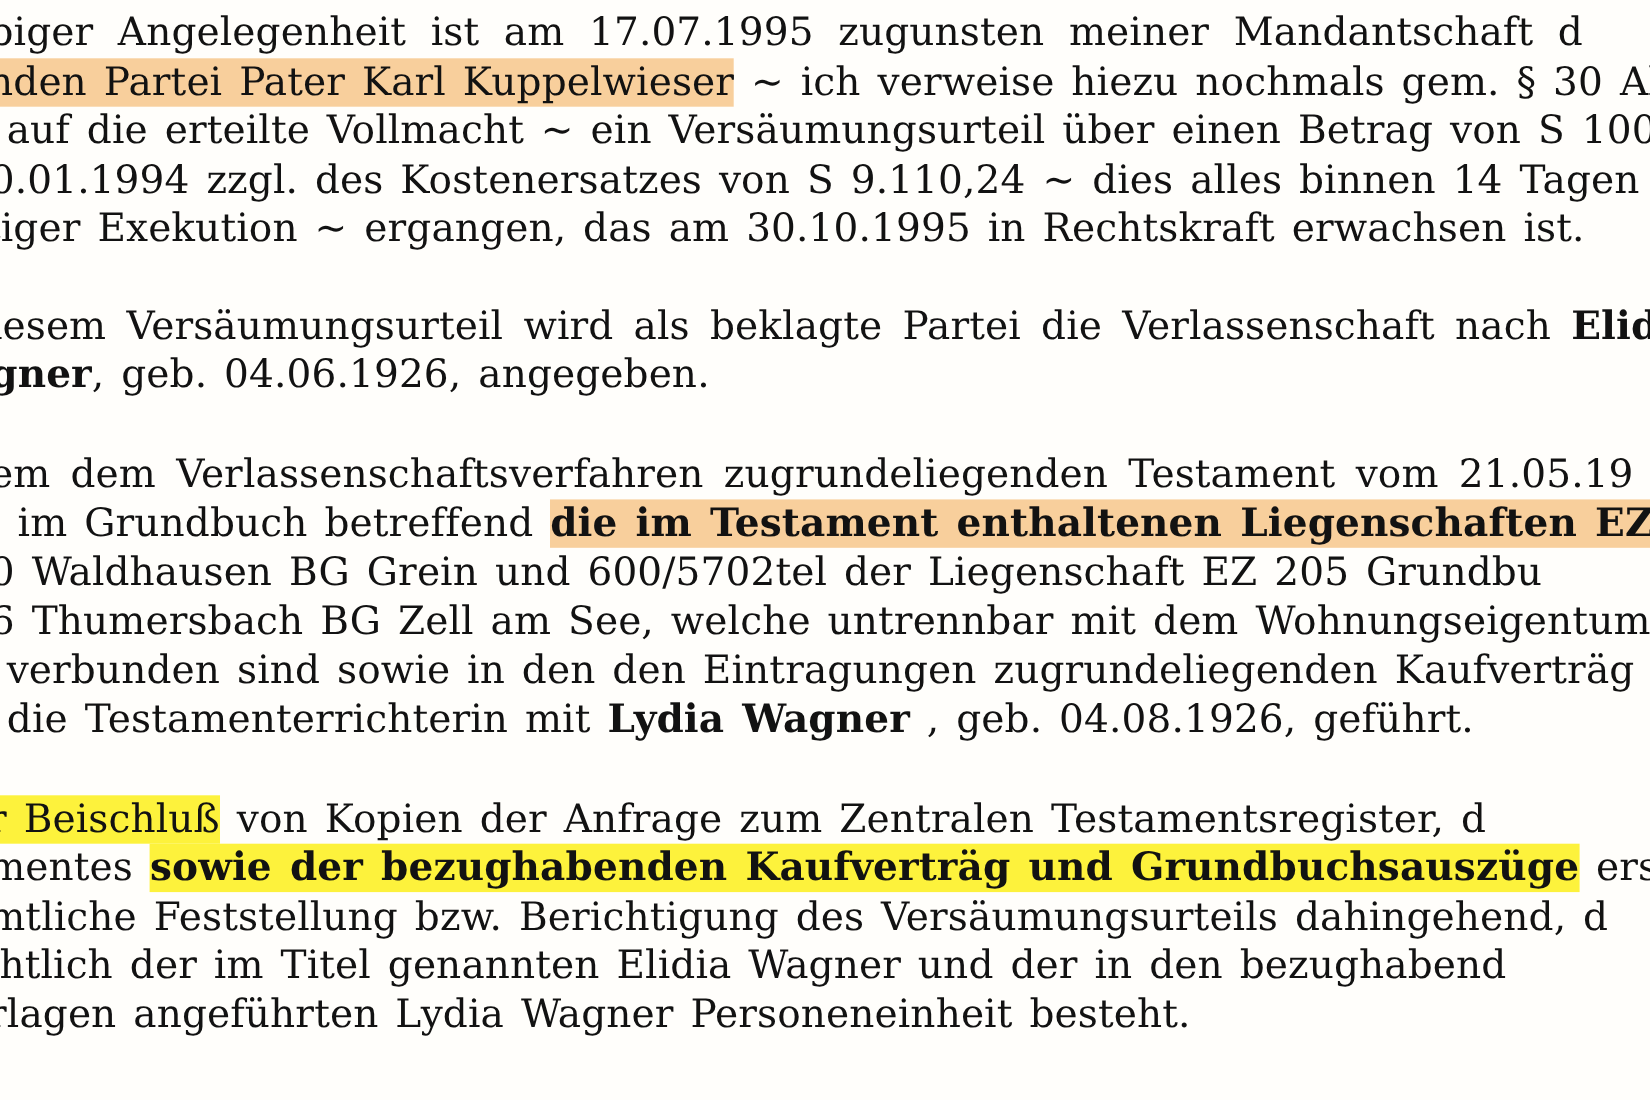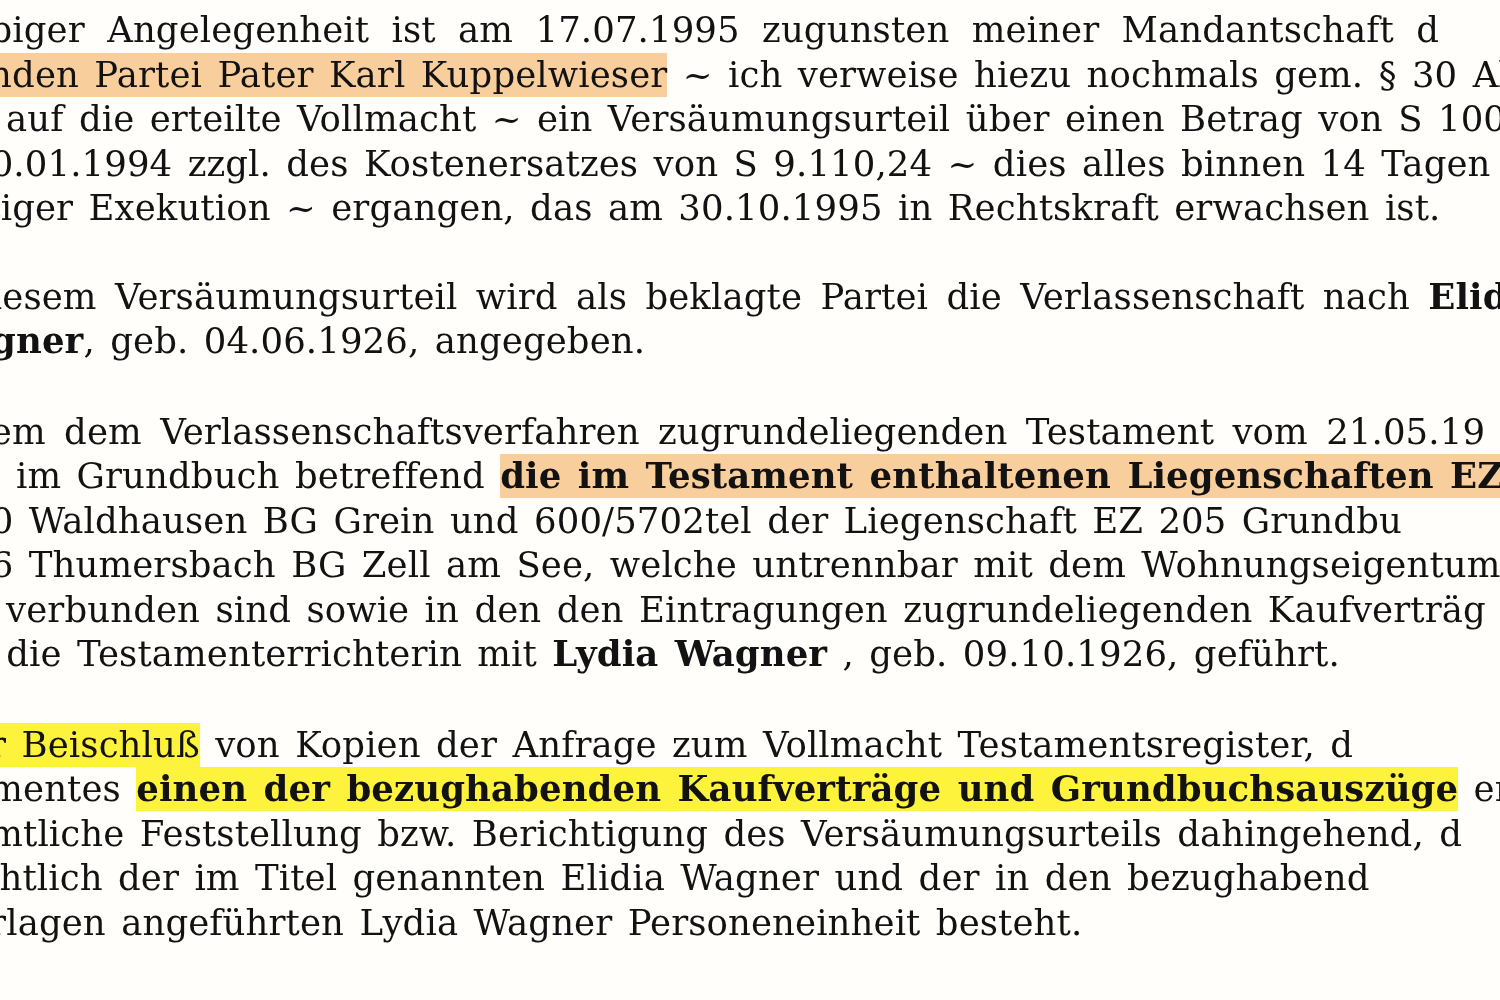--- a/index.html
+++ b/index.html
@@ -82,27 +82,27 @@
     </div>
 
     <div class="gap-lg"></div>
 
     <div class="para">
       <span class="ln ws2">dem  dem  Verlassenschaftsverfahren  zugrundeliegenden  Testament  vom  21.05.19</span>
       <span class="ln ws3"><span>ie im Grundbuch betreffend </span><span class="hl-orange bold">die im Testament enthaltenen Liegenschaften EZ 809</span></span>
       <span class="ln ws3">20 Waldhausen BG Grein und 600/5702tel der Liegenschaft EZ 205 Grundbu</span>
       <span class="ln ws3">16 Thumersbach BG Zell am See, welche untrennbar mit dem Wohnungseigentum</span>
       <span class="ln ws3">4  verbunden  sind  sowie  in  den  den  Eintragungen  zugrundeliegenden  Kaufverträg</span>
-      <span class="ln ws3"><span>d die Testamenterrichterin mit </span><span class="bold">Lydia Wagner</span><span> , geb. 09.10.1926, geführt.</span></span>
+      <span class="ln ws3"><span>d die Testamenterrichterin mit </span><span class="bold">Lydia Wagner</span><span> , geb. 04.08.1926, geführt.</span></span>
     </div>
 
     <div class="gap-lg"></div>
 
     <div class="para">
-      <span class="ln ws3"><span class="hl-yellow">er  Beischluß</span><span>  von  Kopien  der  Anfrage  zum  Vollmacht  Testamentsregister,  d</span></span>
-      <span class="ln ws3"><span>amentes </span><span class="hl-yellow bold">einen der bezughabenden Kaufverträge und Grundbuchsauszüge</span><span> ersuche i</span></span>
+      <span class="ln ws3"><span class="hl-yellow">er  Beischluß</span><span>  von  Kopien  der  Anfrage  zum  Zentralen  Testamentsregister,  d</span></span>
+      <span class="ln ws3"><span>amentes </span><span class="hl-yellow bold">sowie der bezughabenden Kaufverträg und Grundbuchsauszüge</span><span> ersuche i</span></span>
       <span class="ln ws3">amtliche  Feststellung  bzw.  Berichtigung  des  Versäumungsurteils  dahingehend,  d</span>
       <span class="ln ws3">ichtlich  der  im  Titel  genannten  Elidia  Wagner  und  der  in  den  bezughabend</span>
       <span class="ln ws3">erlagen angeführten Lydia Wagner Personeneinheit besteht.</span>
     </div>
 
   </div>
 </div>
 
 </body></html>

